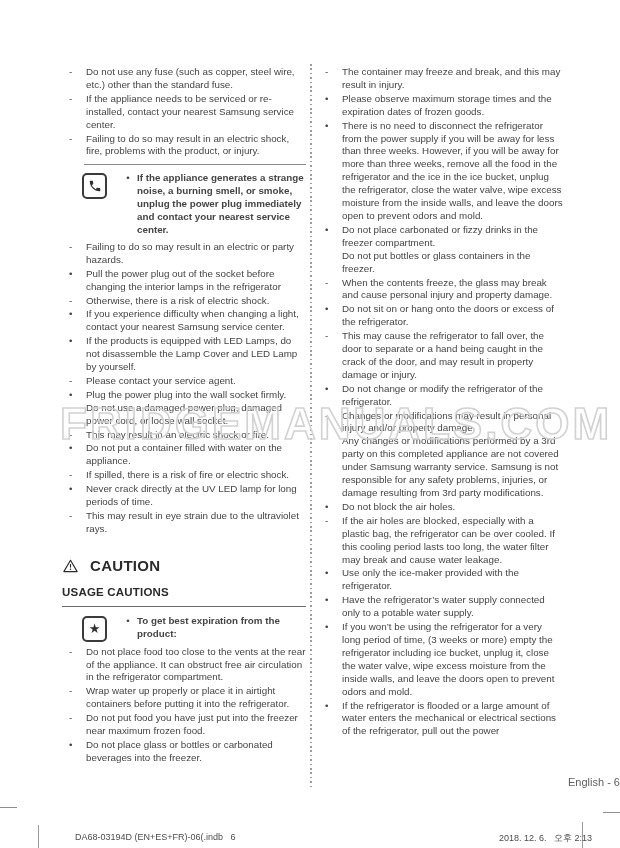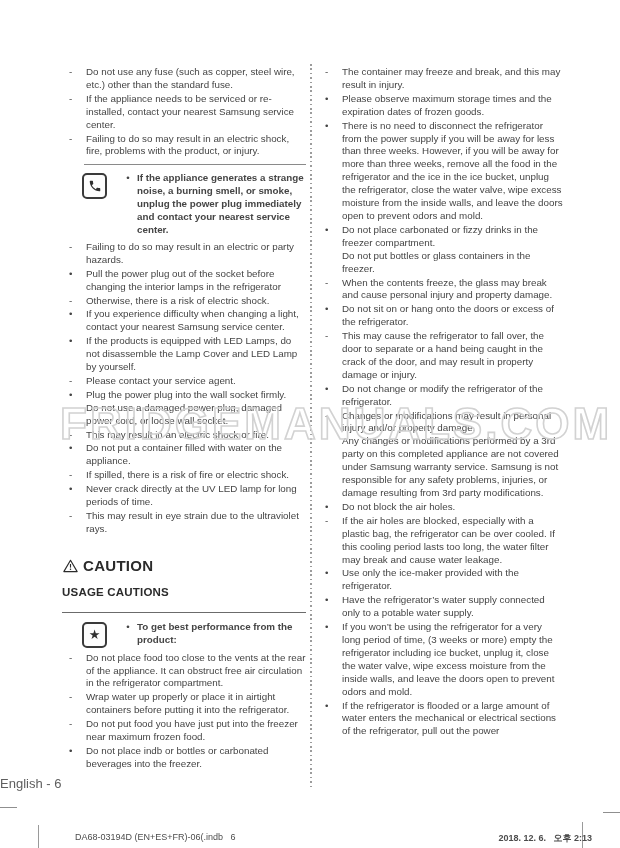--- a/index.html
+++ b/index.html
@@ -28,38 +28,38 @@
     flex:none;width:21px;height:22px;margin-left:20px;margin-top:1px;
     border:2px solid #3a3a3a;border-radius:5px;
     display:flex;align-items:center;justify-content:center;background:#fdfdfd;
   }
   .icon-box svg{width:14px;height:14px;}
   .icon-box .star-glyph{font-size:13px;color:#2f2f2f;line-height:1;}
   .note .marker{width:30px;text-align:center;padding-left:12px;}
   .note .txt{max-width:172px;font-weight:bold;}
   
   .rule{height:1px;background:#8a8a8a;margin:6px 0 7px 22px;}
-  .h1{display:flex;align-items:center;gap:4px;margin:22px 0 10px 0;
+  .h1{display:flex;align-items:center;gap:11px;margin:22px 0 10px 0;
       font-size:15px;font-weight:bold;color:#2b2b2b;letter-spacing:.3px;}
   .h1 svg{width:17px;height:16px;}
   .h2{font-size:11.5px;font-weight:bold;color:#2b2b2b;letter-spacing:.2px;
-      padding-bottom:13px;border-bottom:1px solid #6b6b6b;margin-bottom:8px;}
+      padding-bottom:7px;border-bottom:1px solid #6b6b6b;margin-bottom:8px;}
   
   .watermark{
     position:absolute;left:60px;top:399px;z-index:6;pointer-events:none;
     font-size:44px;font-weight:bold;letter-spacing:3px;white-space:nowrap;
     color:rgba(255,255,255,0.08);
     -webkit-text-stroke:1.6px #d2d2d2;
   }
   
-  .footer{position:absolute;top:776px;left:0;width:620px;text-align:left;
-      font-size:13px;color:#5e5e5e;}
+  .footer{position:absolute;top:776px;left:0;width:620px;text-align:right;
+      font-size:11px;color:#5e5e5e;}
   .print{position:absolute;font-size:9px;color:#4c4c4c;white-space:pre;}
   .print-left{left:50px;top:832px;padding-left:25px;}
-  .print-right{top:832px;right:28px;font-weight:bold;}
+  .print-right{top:832px;right:28px;}
   .crop{position:absolute;background:#8f8f8f;}
   .crop-h-left{left:0;top:807px;width:17px;height:1px;}
   .crop-h-right{left:603px;top:812px;width:17px;height:1px;}
   .crop-v-left{left:38px;top:825px;width:1px;height:23px;background:#9a9a9a;}
   .crop-v-right{left:582px;top:822px;width:1px;height:26px;background:#9a9a9a;}
 </style>
 </head>
 <body>
 
 <div class="page">
@@ -143,37 +143,37 @@
             <circle cx="12" cy="17" r="1.15" fill="#2b2b2b"></circle>
           </svg></span>
         <span>CAUTION</span>
       </div>
       <div class="h2">USAGE CAUTIONS</div>
       <div class="li note">
         <span class="icon-box">
           <span class="star-glyph">★</span>
         </span>
         <span class="marker">•</span>
-        <span class="txt">To get best performance from the product:</span>
+        <span class="txt">To get best expiration from the product:</span>
       </div>
       <div class="li">
         <span class="marker">-</span>
         <span class="txt">Do not place food too close to the vents at the rear of the appliance. It can obstruct free air circulation in the refrigerator compartment.</span>
       </div>
       <div class="li">
         <span class="marker">-</span>
         <span class="txt">Wrap water up properly or place it in airtight containers before putting it into the refrigerator.</span>
       </div>
       <div class="li">
         <span class="marker">-</span>
         <span class="txt">Do not put food you have just put into the freezer near maximum frozen food.</span>
       </div>
       <div class="li">
         <span class="marker">•</span>
-        <span class="txt">Do not place indb or bottles or carbonated beverages into the freezer.</span>
+        <span class="txt">Do not place glass or bottles or carbonated beverages into the freezer.</span>
       </div>
     </div>
   <div class="divider"></div>
   <div class="col col-right" id="col-right">
       <div class="li">
         <span class="marker">-</span>
         <span class="txt">The container may freeze and break, and this may result in injury.</span>
       </div>
       <div class="li">
         <span class="marker">•</span>

